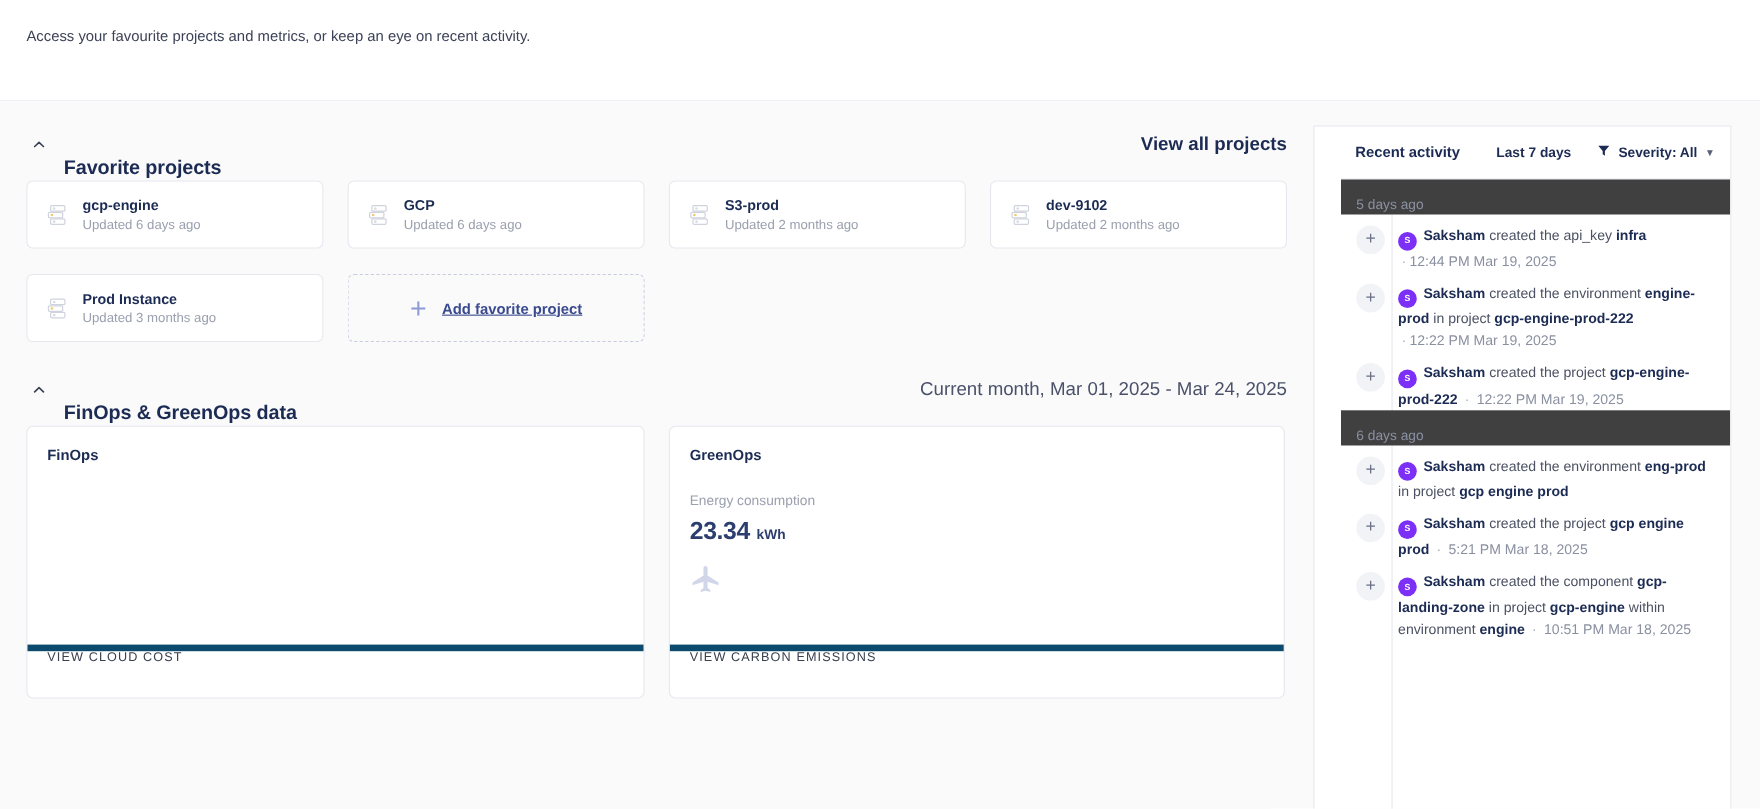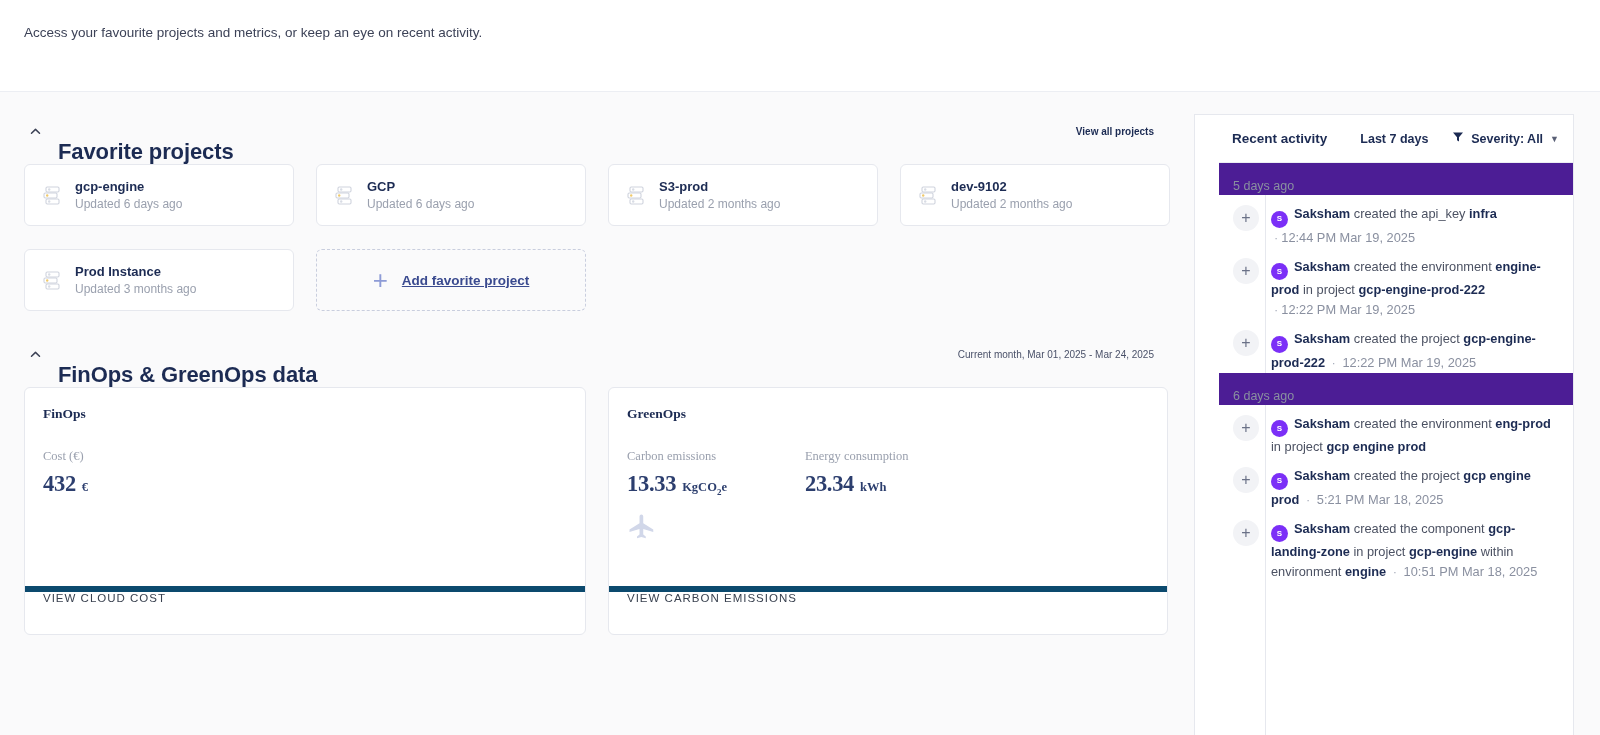--- a/index.html
+++ b/index.html
@@ -41,25 +41,25 @@
     display: flex; align-items: center; height: 34px;
     position: relative;
   }
   .chev {
     width: 22px; height: 22px; display: flex; align-items: center;
     justify-content: center; color: #3b4155; flex: 0 0 auto;
     margin-right: 12px; cursor: pointer;
   }
   .chev svg { display: block; }
   .section-title {
-    font-size: 22px; font-weight: bold; color: #1c2b53; letter-spacing: -0.1px; margin-top: 42px;
+    font-size: 18px; font-weight: bold; color: #1c2b53; letter-spacing: -0.1px; margin-top: 42px;
   }
   .section-right {
-    position: absolute; right: 40px; top: 50%; transform: translateY(-50%);
-    font-size: 10px; font-weight: bold; color: #1c2b53; cursor: pointer;
+    position: absolute; right: 24px; top: 50%; transform: translateY(-50%);
+    font-size: 17px; font-weight: bold; color: #1c2b53; cursor: pointer;
   }
   .section-right.muted { font-weight: normal; color: #4a5169; cursor: default; }
 
   
   .proj-grid {
     display: grid;
     grid-template-columns: repeat(4, 270px);
     gap: 23px 22px;
     margin-top: 16px;
   }
@@ -93,21 +93,21 @@
   
   .finops-section { margin-top: 26px; }
   .metric-grid {
     display: grid; grid-template-columns: 562px 560px; gap: 22px;
     margin-top: 16px;
   }
   .metric-card {
     background: #ffffff; border: 1px solid #e6e8ee; border-radius: 6px;
     height: 248px; display: flex; flex-direction: column;
   }
-  .metric-body { flex: 1 1 auto; padding: 18px 18px 0 18px; position: relative; font-family: Liberation Serif, serif; }
+  .metric-body { flex: 1 1 auto; padding: 18px 18px 0 18px; position: relative; }
   .metric-title { font-size: 13.5px; font-weight: bold; color: #1c2b53; }
   .metric-rows { display: flex; gap: 78px; margin-top: 26px; }
   .metric-label { font-size: 12.5px; color: #9aa0ae; line-height: 17px; }
   .metric-value-line { margin-top: 6px; display: flex; align-items: baseline; }
   .metric-value {
     font-size: 22.5px; font-weight: bold; color: #2c3e6e; letter-spacing: -0.3px;
   }
   .metric-unit {
     font-size: 12.5px; font-weight: bold; color: #2c3e6e; margin-left: 6px;
   }
@@ -145,21 +145,21 @@
   .activity-scroll {
     flex: 1 1 auto; overflow: hidden; position: relative;
     border-top: 1px solid #eceef3;
   }
   .timeline-rail {
     position: absolute; left: 46px; top: 0; bottom: 0; width: 1px;
     background: #e6e8ee;
   }
   .day-label {
     font-size: 12.5px; color: #8a90a0; padding: 16px 0 2px 14px;
-    background: #4c1d95; position: relative; z-index: 2;
+    background: #404040; position: relative; z-index: 2;
   }
   .act-item {
     display: flex; align-items: flex-start; padding: 9px 14px 0 14px;
     position: relative; z-index: 2;
   }
   .act-plus {
     flex: 0 0 auto; width: 26px; height: 26px; border-radius: 50%;
     background: #f2f3f6; color: #6a7187; display: flex;
     align-items: center; justify-content: center; font-size: 16px;
     line-height: 1; margin-right: 12px; margin-top: 1px; cursor: pointer;
@@ -309,46 +309,30 @@
           </div>
           <div class="section-title">FinOps &amp; GreenOps data</div>
           <div class="section-right muted">Current month, Mar 01, 2025 - Mar 24, 2025</div>
         </div>
 
         <div class="metric-grid">
 
           <div class="metric-card">
             <div class="metric-body">
               <div class="metric-title">FinOps</div>
-              <div class="metric-rows">
-                <div>
-                  <div class="metric-label">Cost (€)</div>
-                  <div class="metric-value-line">
-                    <span class="metric-value">432</span>
-                    <span class="metric-unit">€</span>
-                  </div>
-                </div>
-              </div>
             </div>
             <div class="metric-foot">
               <a>VIEW CLOUD COST</a>
             </div>
           </div>
 
           <div class="metric-card">
             <div class="metric-body">
               <div class="metric-title">GreenOps</div>
               <div class="metric-rows">
-                <div>
-                  <div class="metric-label">Carbon emissions</div>
-                  <div class="metric-value-line">
-                    <span class="metric-value">13.33</span>
-                    <span class="metric-unit"><span>KgCO</span><sub>2</sub><span>e</span></span>
-                  </div>
-                </div>
                 <div>
                   <div class="metric-label">Energy consumption</div>
                   <div class="metric-value-line">
                     <span class="metric-value">23.34</span>
                     <span class="metric-unit">kWh</span>
                   </div>
                 </div>
               </div>
               <span class="plane-icon">
                 <svg width="30" height="30" viewBox="0 0 24 24" fill="#cfd5e8">

